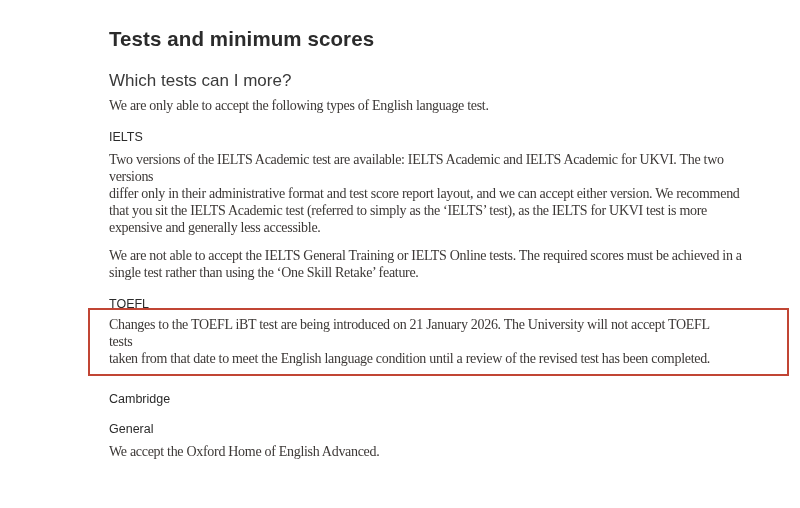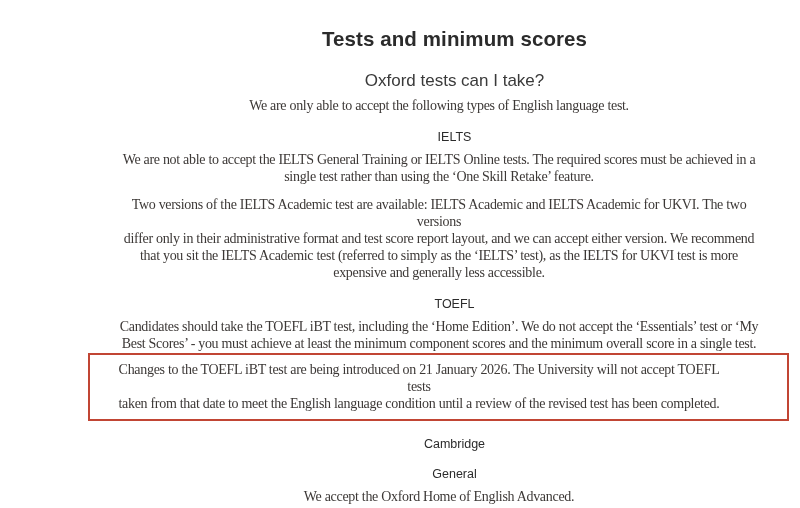--- a/index.html
+++ b/index.html
@@ -12,21 +12,20 @@
     height: 508px;
     overflow: hidden;
     font-family: "Liberation Sans", sans-serif;
   }
   .page {
     box-sizing: border-box;
     width: 800px;
     height: 508px;
     padding: 28px 0 0 109px;
     background: #ffffff;
-    text-align: center;
   }
   .page-title {
     font-family: "Liberation Sans", sans-serif;
     font-size: 20.5px;
     line-height: 22px;
     font-weight: 700;
     color: #2b2b2b;
     letter-spacing: 0.1px;
     margin: 0 0 21px 0;
   }
@@ -70,38 +69,36 @@
     width: 620px;
   }
 </style>
 </head>
 <body>
 
 <div class="page">
 
   <h1 class="page-title">Tests and minimum scores</h1>
 
-  <h2 class="question-heading">Oxford tests can I take?</h2>
+  <h2 class="question-heading">Which tests can I more?</h2>
 
   <p class="body">We are only able to accept the following types of English language test.</p>
 
   <h3 class="section-heading">IELTS</h3>
-
-  <p class="body">We are not able to accept the IELTS General Training or IELTS Online tests. The required scores must be achieved in a
-single test rather than using the ‘One Skill Retake’ feature.</p>
 
   <p class="body">Two versions of the IELTS Academic test are available: IELTS Academic and IELTS Academic for UKVI. The two versions
 differ only in their administrative format and test score report layout, and we can accept either version. We recommend
 that you sit the IELTS Academic test (referred to simply as the ‘IELTS’ test), as the IELTS for UKVI test is more
 expensive and generally less accessible.</p>
 
+  <p class="body">We are not able to accept the IELTS General Training or IELTS Online tests. The required scores must be achieved in a
+single test rather than using the ‘One Skill Retake’ feature.</p>
+
   <h3 class="section-heading">TOEFL</h3>
 
-  <p class="body">Candidates should take the TOEFL iBT test, including the ‘Home Edition’. We do not accept the ‘Essentials’ test or ‘My
-Best Scores’ - you must achieve at least the minimum component scores and the minimum overall score in a single test.</p>
 
   <div class="highlight-box" style="border-color: rgb(193, 69, 52);">
     <p class="body">Changes to the TOEFL iBT test are being introduced on 21 January 2026. The University will not accept TOEFL tests
 taken from that date to meet the English language condition until a review of the revised test has been completed.</p>
   </div>
 
   <h3 class="section-heading">Cambridge</h3>
 
 
   <h3 class="section-heading">General</h3>

